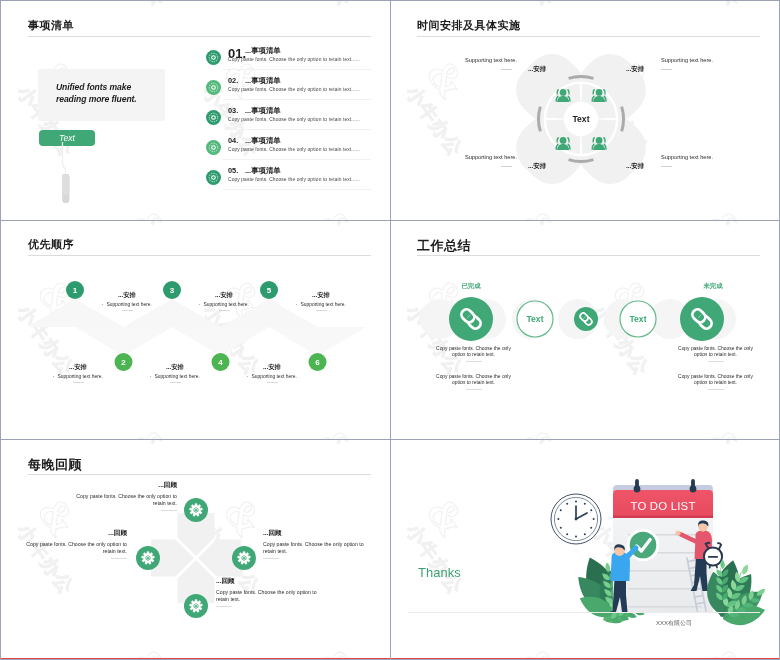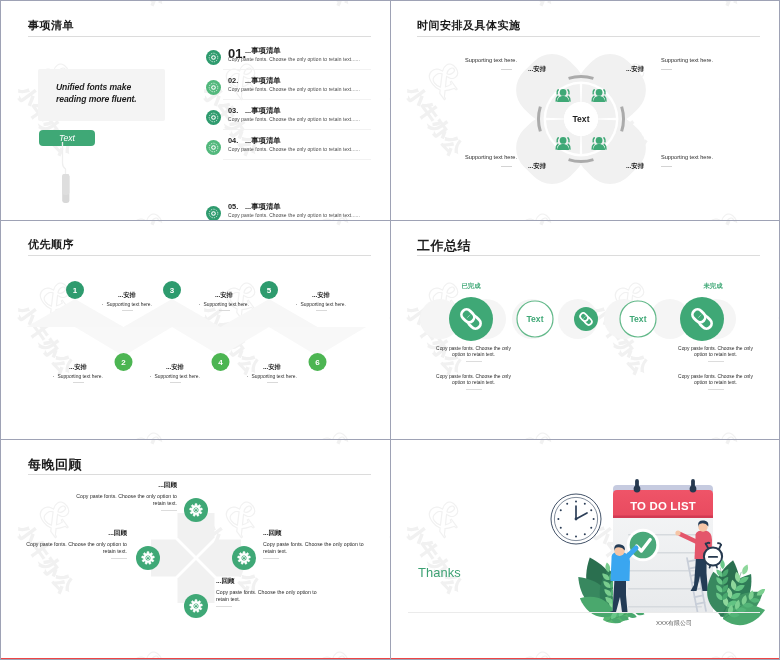--- a/index.html
+++ b/index.html
@@ -150,21 +150,21 @@
               <circle cx="15" cy="15" r="15" fill="#52b87c"></circle>
               <circle cx="15" cy="15" r="8.6" fill="none" stroke="#fff" stroke-width="1.5" stroke-dasharray="2.6 2.3"></circle>
               <circle cx="15" cy="15" r="4.6" fill="#fff"></circle>
               <circle cx="15" cy="15" r="2.4" fill="#52b87c"></circle>
             </svg></div>
           <div style="position:absolute;left:227px;top:3px;font-size:7.4px;font-weight:bold;color:#1d1d1d;">04.</div>
           <div style="position:absolute;left:244px;top:3px;font-size:7.4px;font-weight:bold;color:#1d1d1d;">...事项清单</div>
           <div style="position:absolute;left:227px;top:14px;font-size:4.9px;color:#444;letter-spacing:0.1px;">Copy paste fonts. Choose the only option to retain text......</div>
           <div style="position:absolute;left:222px;top:26px;width:148px;height:1px;background:#f2f2f2;"></div>
         </div>
-        <div style="position: absolute; left: 0px; top: 162px; width: 389px; height: 30px; margin-top: 36px;">
+        <div style="position: absolute; left: 0px; top: 162px; width: 389px; height: 30px;">
           <div style="position:absolute;left:205px;top:7px;width:15px;height:15px;"><svg width="15" height="15" viewBox="0 0 30 30">
               <circle cx="15" cy="15" r="15" fill="#2e9b6e"></circle>
               <circle cx="15" cy="15" r="8.6" fill="none" stroke="#fff" stroke-width="1.5" stroke-dasharray="2.6 2.3"></circle>
               <circle cx="15" cy="15" r="4.6" fill="#fff"></circle>
               <circle cx="15" cy="15" r="2.4" fill="#2e9b6e"></circle>
             </svg></div>
           <div style="position:absolute;left:227px;top:3px;font-size:7.4px;font-weight:bold;color:#1d1d1d;">05.</div>
           <div style="position:absolute;left:244px;top:3px;font-size:7.4px;font-weight:bold;color:#1d1d1d;">...事项清单</div>
           <div style="position:absolute;left:227px;top:14px;font-size:4.9px;color:#444;letter-spacing:0.1px;">Copy paste fonts. Choose the only option to retain text......</div>
           <div style="position:absolute;left:222px;top:26px;width:148px;height:1px;background:#f2f2f2;"></div>
@@ -718,21 +718,21 @@
           <use href="#wmu" transform="translate(779,372) rotate(54)"></use>
           <use href="#wmu" transform="translate(-430,522) rotate(54)"></use>
           <use href="#wmu" transform="translate(-244,522) rotate(54)"></use>
           <use href="#wmu" transform="translate(-58,522) rotate(54)"></use>
           <use href="#wmu" transform="translate(128,522) rotate(54)"></use>
           <use href="#wmu" transform="translate(314,522) rotate(54)"></use>
           <use href="#wmu" transform="translate(500,522) rotate(54)"></use>
           <use href="#wmu" transform="translate(686,522) rotate(54)"></use>
         </svg>
       </div>
-    <div class="z" id="s6-host" style="left:0;top:0;width:389px;height:157px;font-weight:bold;">
+    <div class="z" id="s6-host" style="left:0;top:0;width:389px;height:157px;">
         <svg width="389" height="219" viewBox="0 0 389 219" style="position:absolute;left:0;top:0;">
           <defs>
             <linearGradient id="padG" x1="0" y1="0" x2="0" y2="1">
               <stop offset="0" stop-color="#f5f6f7"></stop>
               <stop offset="1" stop-color="#e8eaec"></stop>
             </linearGradient>
             <linearGradient id="redG" x1="0" y1="0" x2="0" y2="1">
               <stop offset="0" stop-color="#ef5468"></stop>
               <stop offset="1" stop-color="#e84a5f"></stop>
             </linearGradient>

